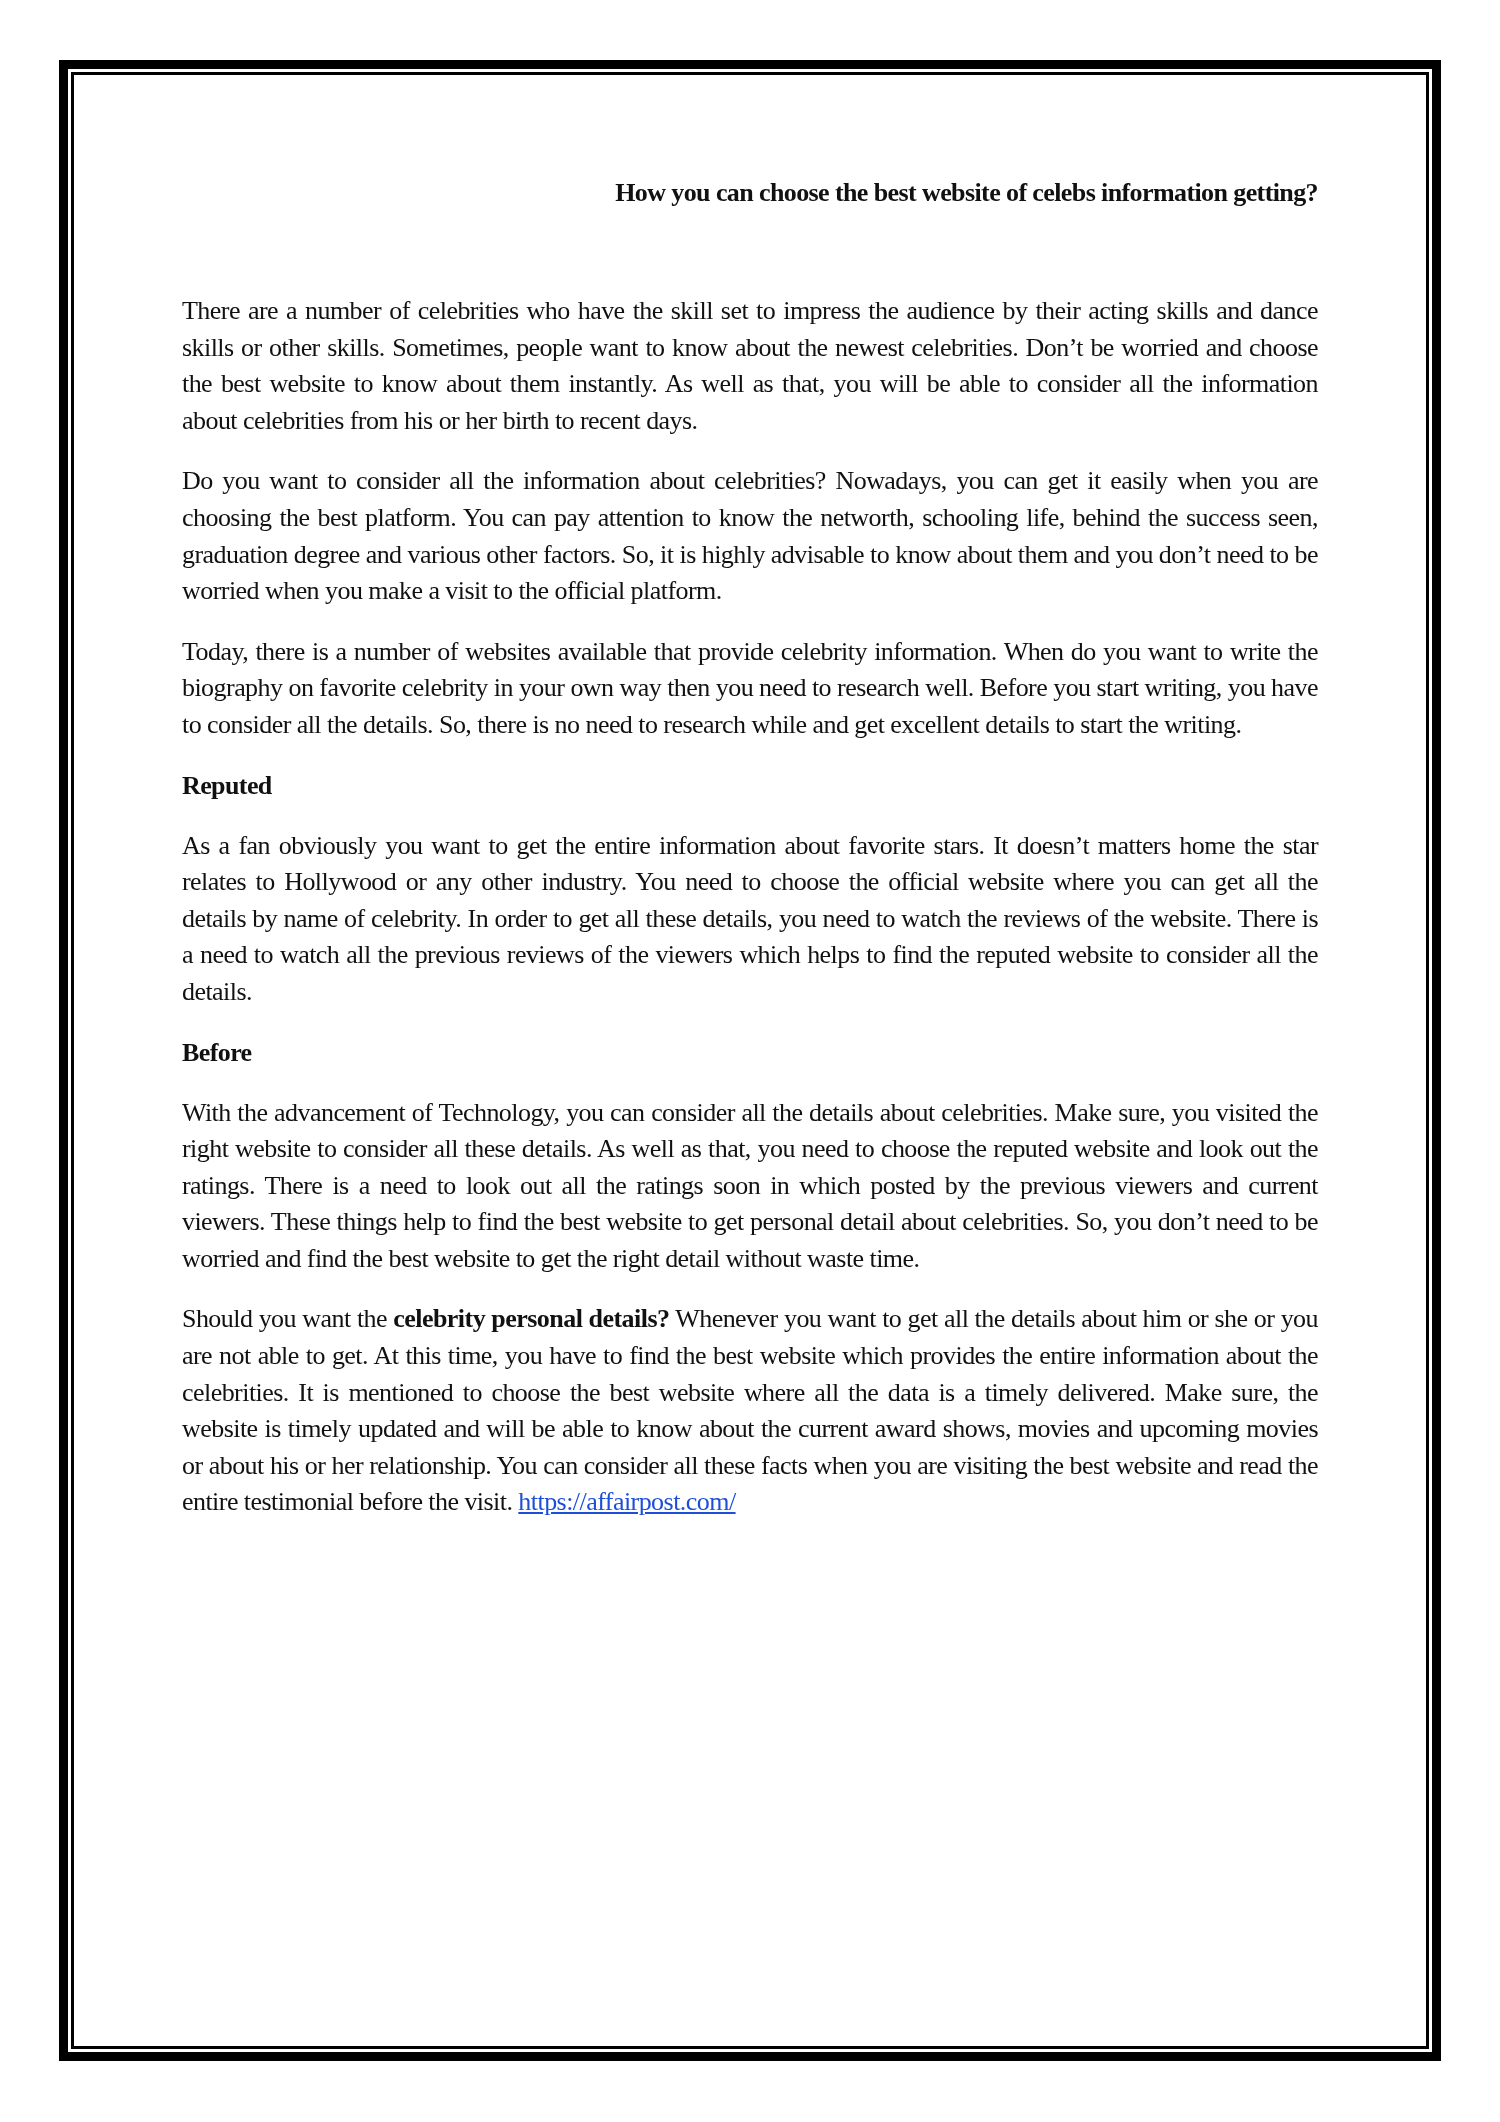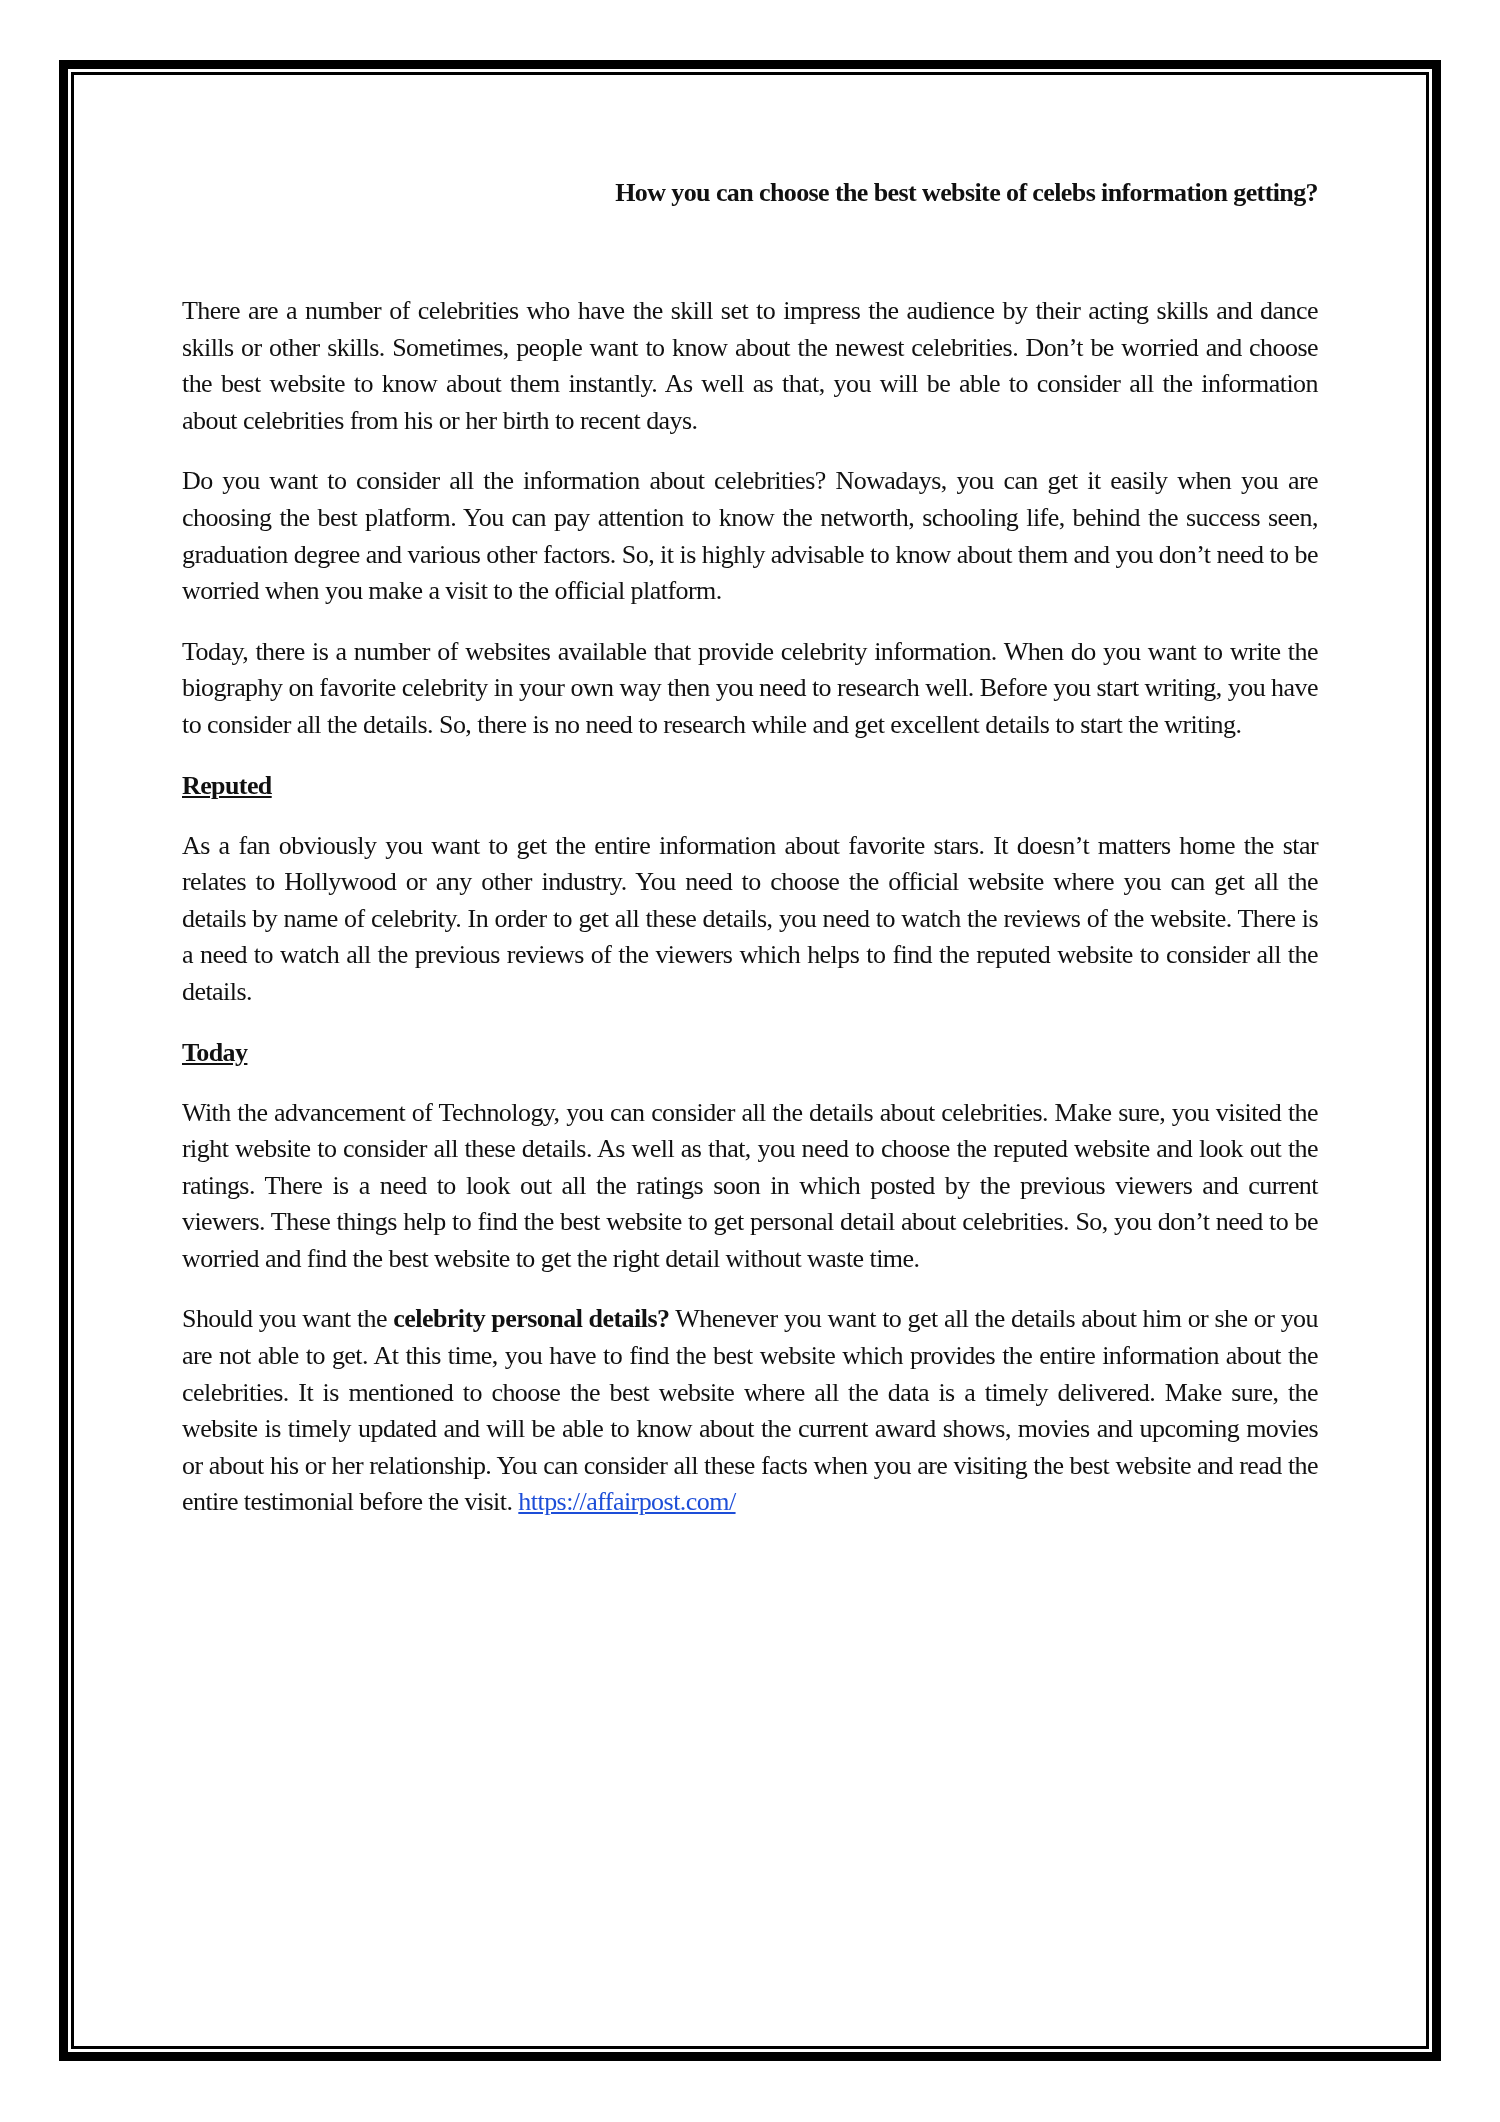--- a/index.html
+++ b/index.html
@@ -53,21 +53,20 @@
     margin: 10px 0 24px 0;
     letter-spacing: -0.55px;
     word-spacing: 0px;
   }
   .heading {
     font-weight: bold;
     font-size: 26px;
     line-height: 36px;
     margin: 0 0 24px 0;
     letter-spacing: -0.6px;
-    text-decoration: underline;
   }
   .bold-inline {
     font-weight: bold;
   }
   .link {
     color: #1d4ed8;
     text-decoration: underline;
     cursor: pointer;
   }
 </style>
@@ -81,17 +80,17 @@
 <div class="content">
   <h1 class="title">How you can choose the best website of celebs information getting?</h1>
 
   <p class="para">There are a number of celebrities who have the skill set to impress the audience by their acting skills and dance skills or other skills. Sometimes, people want to know about the newest celebrities. Don’t be worried and choose the best website to know about them instantly. As well as that, you will be able to consider all the information about celebrities from his or her birth to recent days.</p>
   <p class="para">Do you want to consider all the information about celebrities? Nowadays, you can get it easily when you are choosing the best platform. You can pay attention to know the networth, schooling life, behind the success seen, graduation degree and various other factors. So, it is highly advisable to know about them and you don’t need to be worried when you make a visit to the official platform.</p>
   <p class="para">Today, there is a number of websites available that provide celebrity information. When do you want to write the biography on favorite celebrity in your own way then you need to research well. Before you start writing, you have to consider all the details. So, there is no need to research while and get excellent details to start the writing.</p>
 
   <h2 class="heading">Reputed</h2>
   <p class="para">As a fan obviously you want to get the entire information about favorite stars. It doesn’t matters home the star relates to Hollywood or any other industry. You need to choose the official website where you can get all the details by name of celebrity. In order to get all these details, you need to watch the reviews of the website. There is a need to watch all the previous reviews of the viewers which helps to find the reputed website to consider all the details.</p>
 
-  <h2 class="heading">Today</h2>
+  <h2 class="heading">Before</h2>
   <p class="para">With the advancement of Technology, you can consider all the details about celebrities. Make sure, you visited the right website to consider all these details. As well as that, you need to choose the reputed website and look out the ratings. There is a need to look out all the ratings soon in which posted by the previous viewers and current viewers. These things help to find the best website to get personal detail about celebrities. So, you don’t need to be worried and find the best website to get the right detail without waste time.</p>
 
   <p class="para"><span>Should you want the </span><span class="bold-inline">celebrity personal details?</span><span> Whenever you want to get all the details about him or she or you are not able to get. At this time, you have to find the best website which provides the entire information about the celebrities. It is mentioned to choose the best website where all the data is a timely delivered. Make sure, the website is timely updated and will be able to know about the current award shows, movies and upcoming movies or about his or her relationship. You can consider all these facts when you are visiting the best website and read the entire testimonial before the visit. </span><a class="link">https://affairpost.com/</a></p>
 </div>
 
 </body></html>

